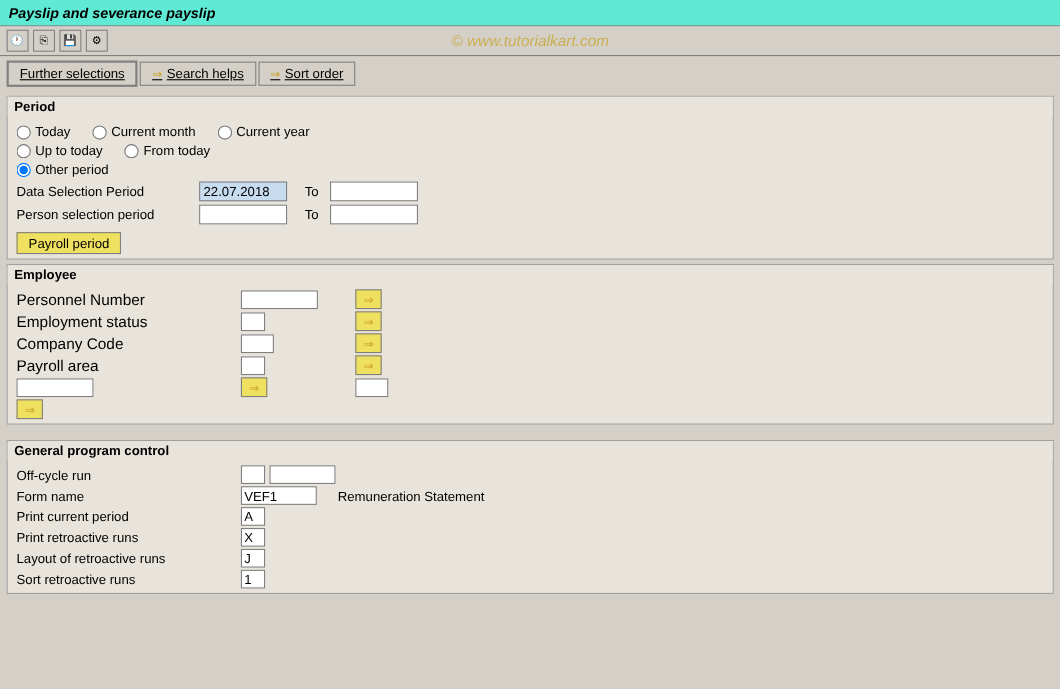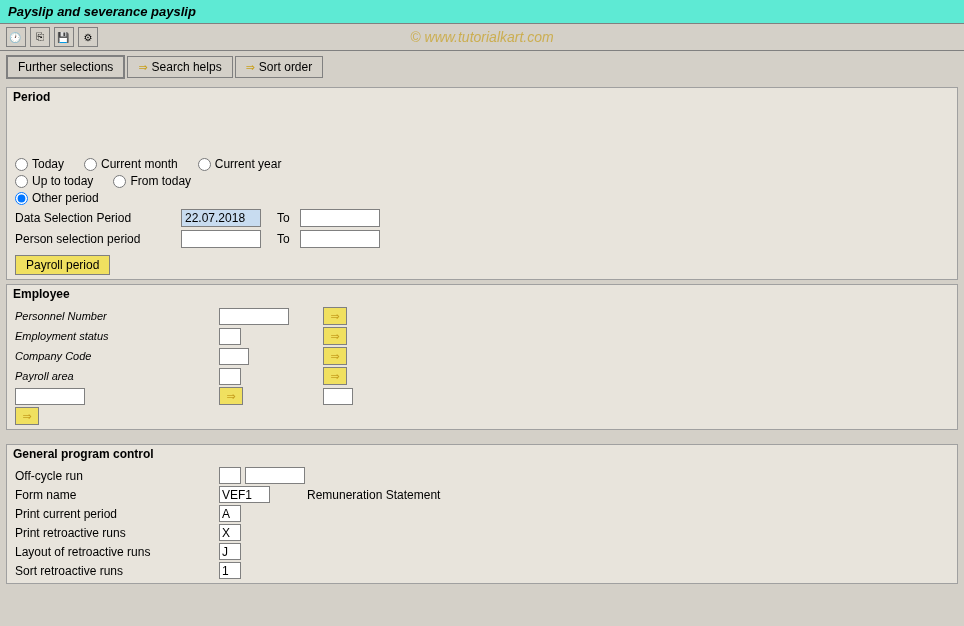--- a/index.html
+++ b/index.html
@@ -48,20 +48,21 @@
       font-style: italic;
       opacity: 0.7;
       pointer-events: none;
     }
     .tab-bar {
       background: #d4d0c8;
       padding: 4px 6px;
       display: flex;
       gap: 2px;
       align-items: center;
+      text-decoration: underline;
     }
     .tab-btn {
       background: #d4d0c8;
       border: 1px solid #808080;
       padding: 3px 10px;
       font-size: 12px;
       cursor: pointer;
       display: flex;
       align-items: center;
       gap: 4px;
@@ -85,21 +86,20 @@
       background: #e8e4dc;
     }
     .section-title {
       font-weight: bold;
       padding: 2px 6px;
       background: #e8e4dc;
       font-size: 12px;
     }
     .section-content {
       padding: 4px 8px;
-      margin-top: 44px;
     }
     .radio-group {
       display: flex;
       gap: 20px;
       margin: 3px 0;
     }
     .radio-item {
       display: flex;
       align-items: center;
       gap: 4px;
@@ -147,22 +147,21 @@
       margin-top: 4px;
     }
     .selection-grid {
       display: grid;
       grid-template-columns: 200px 100px 40px;
       gap: 2px 4px;
       align-items: center;
       padding: 4px 8px;
     }
     .sel-label {
-      font-size: 11px;
-      font-style: italic;
+      font-size: 14px;
     }
     .sel-input {
       border: 1px solid #808080;
       background: #fff;
       height: 17px;
       font-size: 12px;
       padding: 0 2px;
     }
     .sel-btn {
       width: 24px;
@@ -335,21 +334,21 @@
 
       <span class="gpc-label">Off-cycle run</span>
       <div class="gpc-row">
         <input type="text" class="gpc-input small" value="" style="width: 22px;">
         <input type="text" class="gpc-input medium" value="" style="width: 60px;">
       </div>
       <span></span>
 
       <span class="gpc-label">Form name</span>
       <div class="gpc-row">
-        <input type="text" class="gpc-input" value="VEF1" style="width: 51px;">
+        <input type="text" class="gpc-input" value="VEF1" style="width: 69px;">
       </div>
       <span style="font-size:12px; padding-left:4px;">Remuneration Statement</span>
 
       <span class="gpc-label">Print current period</span>
       <input type="text" class="gpc-input single-char" value="A" style="width: 22px;">
       <span></span>
 
       <span class="gpc-label">Print retroactive runs</span>
       <input type="text" class="gpc-input single-char" value="X" style="width: 22px;">
       <span></span>

